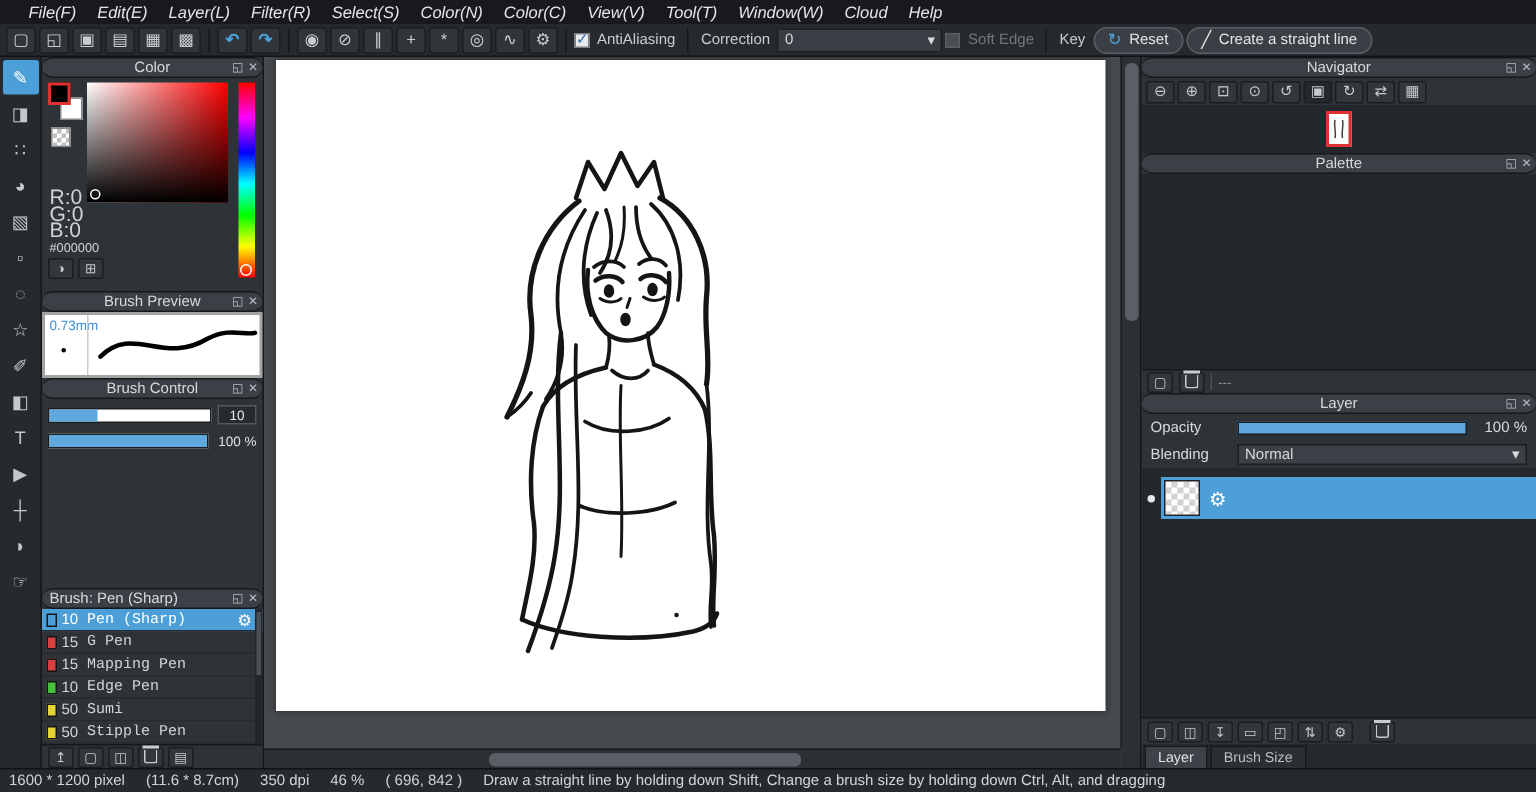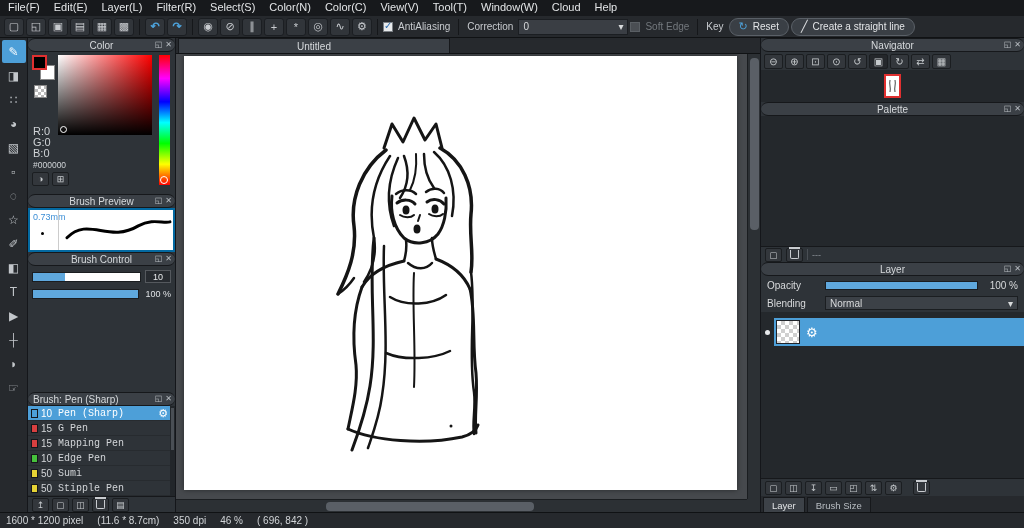--- a/index.html
+++ b/index.html
@@ -1,21 +1,21 @@
 <!DOCTYPE html>
 <html><head>
 <meta charset="utf-8">
 <style>
   * { margin:0; padding:0; box-sizing:border-box; }
   html,body { width:1024px; height:528px; overflow:hidden; }
   body { font-family:"Liberation Sans", sans-serif; background:#26292d; color:#d8dadc; user-select:none; }
   .app { width:1024px; height:528px; display:flex; flex-direction:column; }
 
   
-  .menubar { height:16px; background:#17191c; display:flex; align-items:flex-start; padding:0 1px; flex:none; }
+  .menubar { height:16px; background:#17191c; display:flex; align-items:flex-end; padding:0 12px; flex:none;font-style:italic; }
   .menu-item { padding:1px 7px; font-size:11px; color:#e3e5e7; white-space:nowrap; }
 
   
   .toolbar { height:22px; background:#26292d; border-bottom:1px solid #101214; display:flex; align-items:center; padding:0 4px; gap:2px; flex:none; }
   .tb-btn { width:20px; height:18px; background:#31353a; border:1px solid #1b1e22; border-radius:3px; display:flex; align-items:center; justify-content:center; font-size:11px; color:#c9ccd0; flex:none; }
   .tb-btn.accent { color:#4da3dc; font-weight:bold; }
   .tb-sep { width:1px; height:16px; background:#15171a; margin:0 3px; flex:none; }
   .tb-label { font-size:10px; color:#c9ccd0; margin:0 3px; white-space:nowrap; }
   .tb-label.dim { color:#73787d; }
   .checkbox { width:10px; height:10px; border:1px solid #7a7f84; background:#e8eaec; display:inline-block; position:relative; flex:none; }
@@ -46,26 +46,26 @@
   .tr-swatch { position:absolute; left:6px; top:33px; width:13px; height:13px; border:1px solid #888;
     background-color:#fff;
     background-image:linear-gradient(45deg,#bbb 25%,transparent 25%,transparent 75%,#bbb 75%),linear-gradient(45deg,#bbb 25%,transparent 25%,transparent 75%,#bbb 75%);
     background-size:6px 6px; background-position:0 0,3px 3px; }
   .sv-box { position:absolute; left:30px; top:3px; width:94px; height:80px;
     background:linear-gradient(to bottom, rgba(0,0,0,0), #000), linear-gradient(to right, #fff, #f00); }
   .sv-cursor { position:absolute; left:2px; bottom:2px; width:7px; height:7px; border:1px solid #fff; border-radius:50%; }
   .hue-bar { position:absolute; right:5px; top:3px; width:11px; height:130px;
     background:linear-gradient(to bottom,#f00,#f0f 18%,#00f 36%,#0ff 52%,#0f0 68%,#ff0 84%,#f00 100%); }
   .hue-cursor { position:absolute; left:1px; bottom:1px; width:8px; height:8px; border:1px solid #fff; border-radius:50%; }
-  .rgb-text { position:absolute; left:5px; top:74px; font-size:11px; line-height:11px; color:#cfd3d6; }
+  .rgb-text { position:absolute; left:5px; top:74px; font-size:14px; line-height:11px; color:#cfd3d6; }
   .hex-text { position:absolute; left:5px; top:108px; font-size:8.5px; color:#cfd3d6; }
   .color-btns { position:absolute; left:4px; top:120px; display:flex; gap:3px; }
   .sm-btn { width:17px; height:14px; background:#33373c; border:1px solid #1b1e21; border-radius:2px; display:flex; align-items:center; justify-content:center; font-size:9px; color:#c6cacd; flex:none; }
 
-  .bp-body { height:44px; padding:2px; background:#0369a1; flex:none; }
+  .bp-body { height:44px; padding:2px; background:#a3a3a3; flex:none; }
   .bp-inner { height:40px; background:#fff; position:relative; }
   .bp-size { position:absolute; left:3px; top:2px; color:#3d8fd6; font-size:9px; }
   .bp-dot { position:absolute; left:11px; top:22px; width:3px; height:3px; border-radius:50%; background:#000; }
   .bp-stroke { position:absolute; left:28px; top:0; right:0; bottom:0; border-left:1px solid #ccc; }
 
   .bc-body { height:44px; padding:4px 4px 0 4px; background:#2e3338; flex:none; }
   .bc-row { display:flex; align-items:center; gap:4px; margin-bottom:6px; }
   .bc-track { position:relative; height:10px; background:#fff; flex:1; border:1px solid #1a1d20; }
   .bc-fill { position:absolute; left:0; top:0; bottom:0; background:#5fa8dd; }
   .bc-val { width:26px; height:13px; background:#272b30; border:1px solid #55595e; color:#e8eaec; font-size:9px; display:flex; align-items:center; justify-content:center; flex:none; }
@@ -341,23 +341,20 @@
         <div class="sm-btn">▢</div>
         <div class="sm-btn">◫</div>
         <div class="sm-btn">
             <span class="trash-icon"></span>
           </div>
         <div class="sm-btn">▤</div>
       </div>
     </div>
 
     <div class="canvas-col">
-      <div class="doc-tabbar">
-        <div class="doc-tab">Untitled</div>
-      </div>
       <div class="viewport">
         <div class="white-canvas">
           <svg width="553" height="434" viewBox="0 0 553 434">
             <g fill="none" stroke="#151515" stroke-linecap="round" stroke-linejoin="round">
               <path d="M200,92 L208,68 L219,86 L230,62 L241,84 L252,68 L258,92" stroke-width="3"></path>
               <path d="M202,94 C178,112 166,142 170,170 C173,196 164,218 154,238" stroke-width="3.5"></path>
               <path d="M154,238 C160,234 166,228 170,222" stroke-width="2.5"></path>
               <path d="M206,100 C190,124 184,152 190,182 C193,200 188,214 180,226" stroke-width="2.5"></path>
               <path d="M214,102 C204,124 202,148 210,170" stroke-width="2.5"></path>
               <path d="M256,92 C278,104 290,130 287,158 C285,180 290,198 287,216" stroke-width="3.5"></path>
@@ -497,15 +494,16 @@
       </div>
     </div>
   </div>
 
   <div class="statusbar">
     <span>1600 * 1200 pixel</span>
     <span>(11.6 * 8.7cm)</span>
     <span>350 dpi</span>
     <span>46 %</span>
     <span>( 696, 842 )</span>
+    <span>Draw a straight line by holding down Shift, Change a brush size by holding down Ctrl, Alt, and dragging</span>
   </div>
 
 </div>
 
 </body></html>

